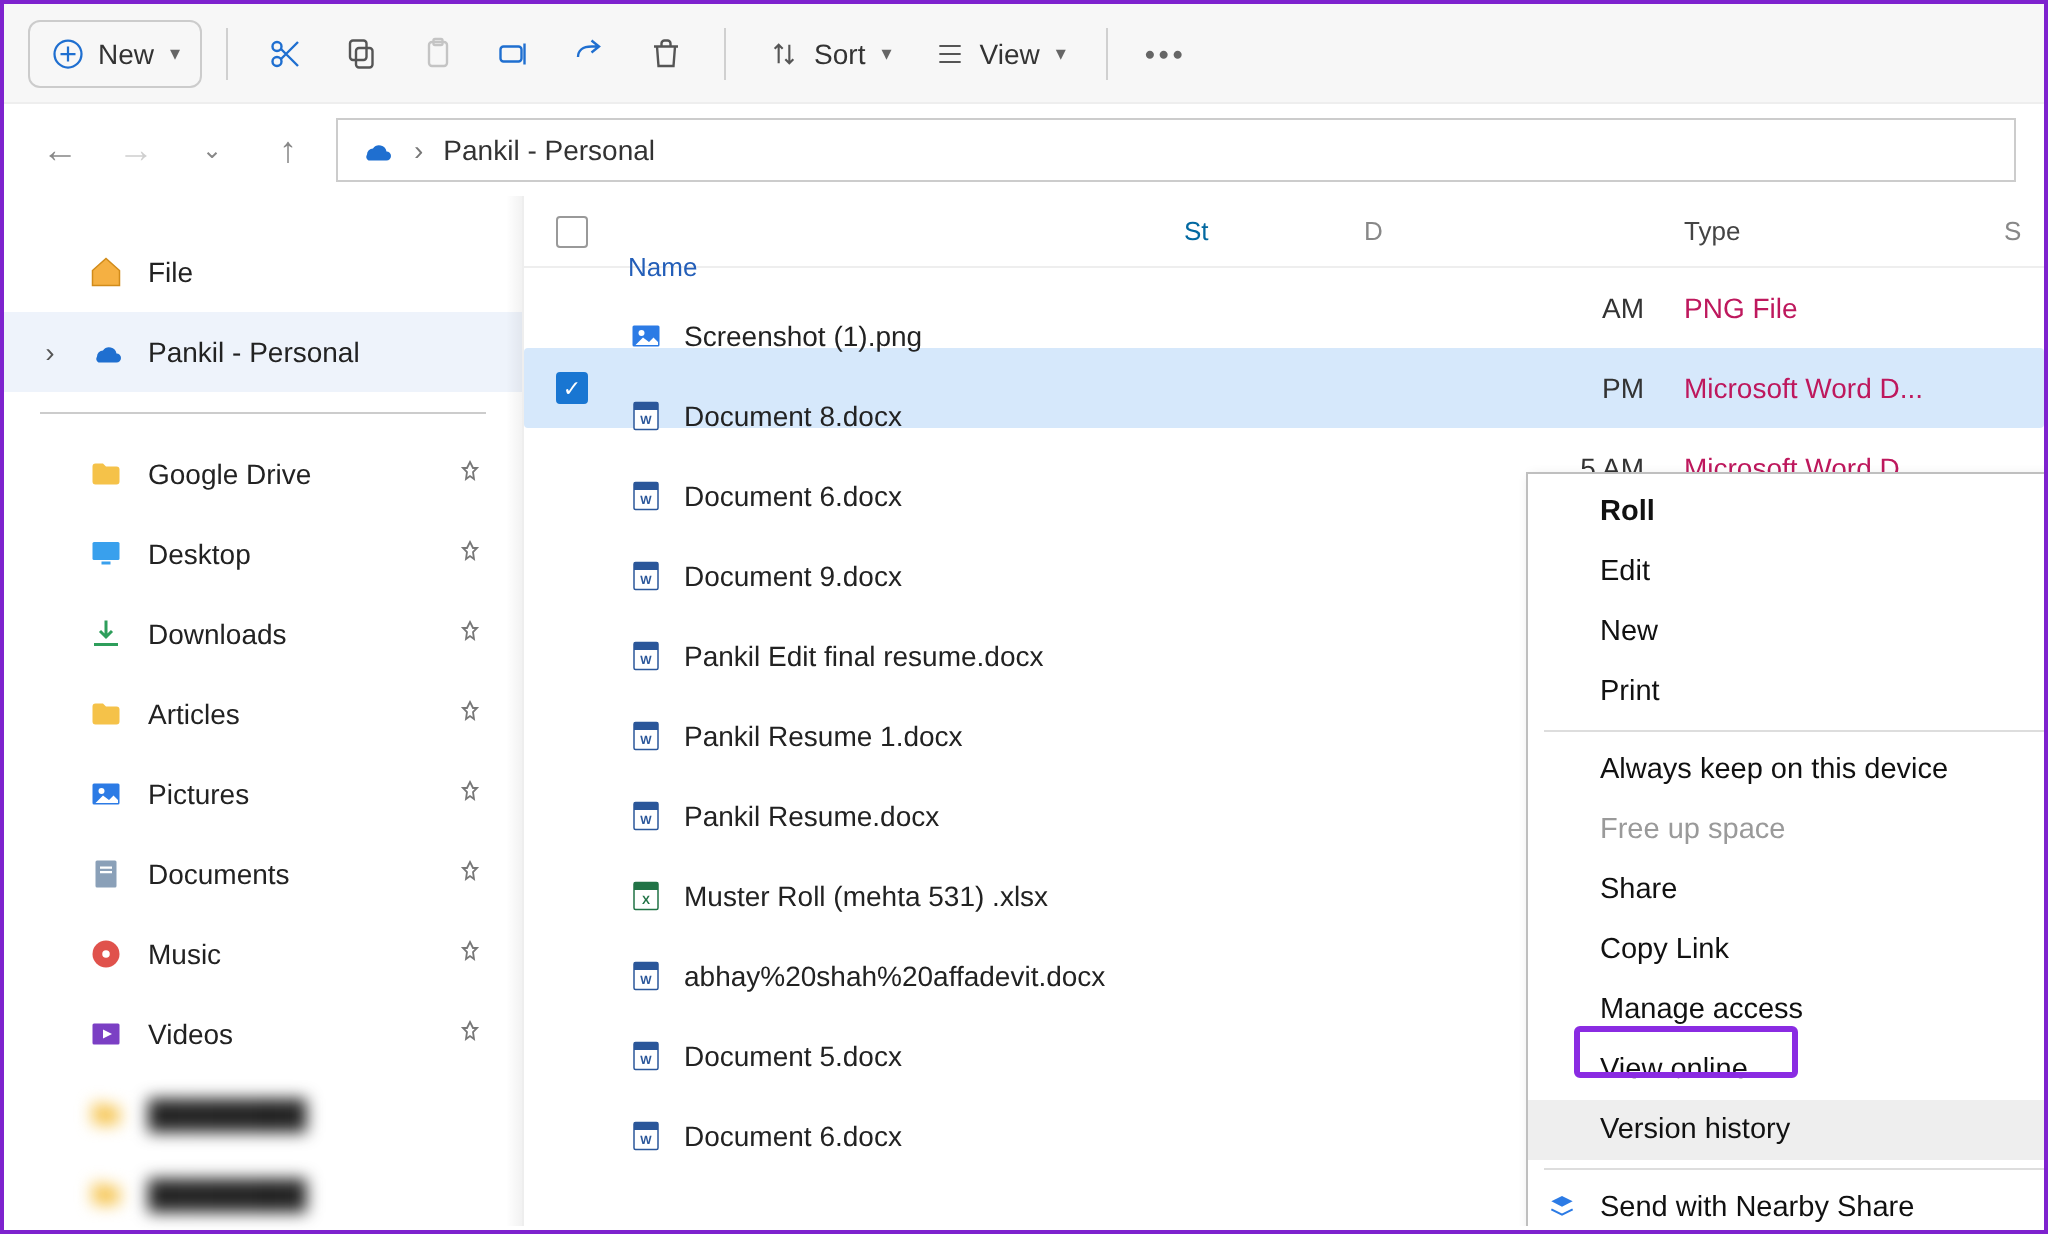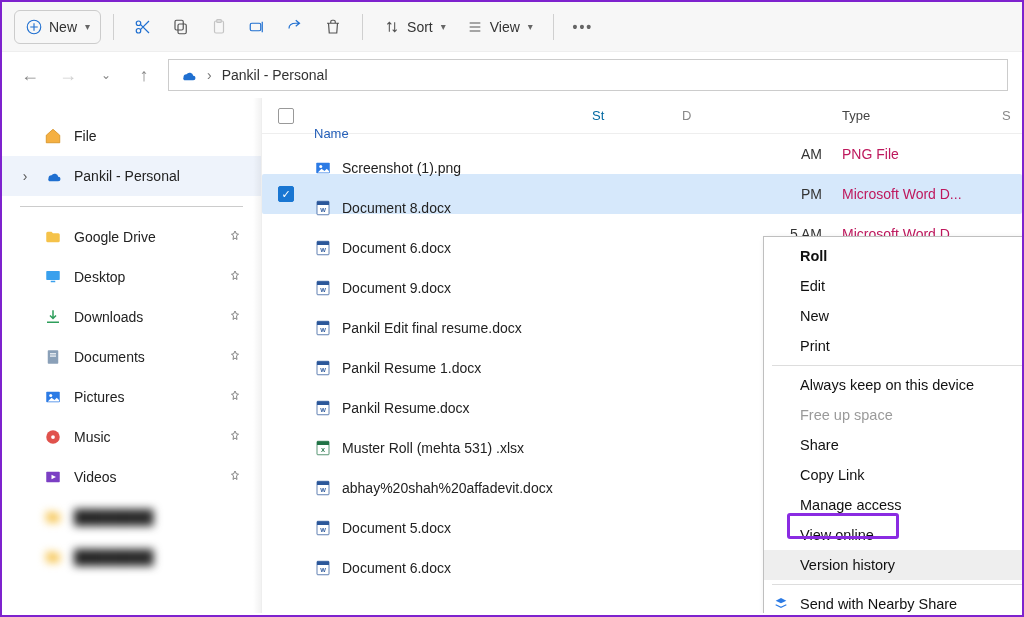--- a/index.html
+++ b/index.html
@@ -240,48 +240,62 @@
             </svg>
           </span>
     <span>Downloads</span>
     <span class="pin">
       <svg viewBox="0 0 24 24" width="12" height="12" fill="none" stroke="#777" stroke-width="1.8">
               <path d="M12 2l3 6h4l-4 4 1 7-4-3-4 3 1-7-4-4h4z"></path>
             </svg>
     </span>
   </div>
 
+  <div class="nav-item">
+    <span class="expander"></span>
+    <span class="fi">
+            <svg viewBox="0 0 24 24" width="18" height="18">
+              <path d="M3 7a2 2 0 012-2h5l2 2h7a2 2 0 012 2v8a2 2 0 01-2 2H5a2 2 0 01-2-2z" fill="#f5c249"></path>
+            </svg>
+          </span>
+    <span>Articles</span>
+    <span class="pin">
+      <svg viewBox="0 0 24 24" width="12" height="12" fill="none" stroke="#777" stroke-width="1.8">
+              <path d="M12 2l3 6h4l-4 4 1 7-4-3-4 3 1-7-4-4h4z"></path>
+            </svg>
+    </span>
+  </div>
+
+  <div class="nav-item">
+    <span class="expander"></span>
+    <span class="fi">
+            <svg viewBox="0 0 24 24" width="18" height="18">
+              <rect x="3" y="5" width="18" height="14" rx="1" fill="#2c7be5"></rect>
+              <circle cx="9" cy="10" r="2" fill="#fff"></circle>
+              <path d="M5 18l5-5 4 3 3-3 3 3v2z" fill="#fff"></path>
+            </svg>
+          </span>
+    <span>Pictures</span>
+    <span class="pin">
+      <svg viewBox="0 0 24 24" width="12" height="12" fill="none" stroke="#777" stroke-width="1.8">
+              <path d="M12 2l3 6h4l-4 4 1 7-4-3-4 3 1-7-4-4h4z"></path>
+            </svg>
+    </span>
+  </div>
 
   <div class="nav-item">
     <span class="expander"></span>
     <span class="fi">
             <svg viewBox="0 0 24 24" width="18" height="18">
               <rect x="5" y="3" width="14" height="18" rx="1" fill="#8aa0b8"></rect>
               <rect x="8" y="7" width="8" height="1.5" fill="#fff"></rect>
               <rect x="8" y="10" width="8" height="1.5" fill="#fff"></rect>
             </svg>
           </span>
     <span>Documents</span>
-    <span class="pin">
-      <svg viewBox="0 0 24 24" width="12" height="12" fill="none" stroke="#777" stroke-width="1.8">
-              <path d="M12 2l3 6h4l-4 4 1 7-4-3-4 3 1-7-4-4h4z"></path>
-            </svg>
-    </span>
-  </div>
-
-  <div class="nav-item">
-    <span class="expander"></span>
-    <span class="fi">
-            <svg viewBox="0 0 24 24" width="18" height="18">
-              <rect x="3" y="5" width="18" height="14" rx="1" fill="#2c7be5"></rect>
-              <circle cx="9" cy="10" r="2" fill="#fff"></circle>
-              <path d="M5 18l5-5 4 3 3-3 3 3v2z" fill="#fff"></path>
-            </svg>
-          </span>
-    <span>Pictures</span>
     <span class="pin">
       <svg viewBox="0 0 24 24" width="12" height="12" fill="none" stroke="#777" stroke-width="1.8">
               <path d="M12 2l3 6h4l-4 4 1 7-4-3-4 3 1-7-4-4h4z"></path>
             </svg>
     </span>
   </div>
 
   <div class="nav-item">
     <span class="expander"></span>
     <span class="fi">

